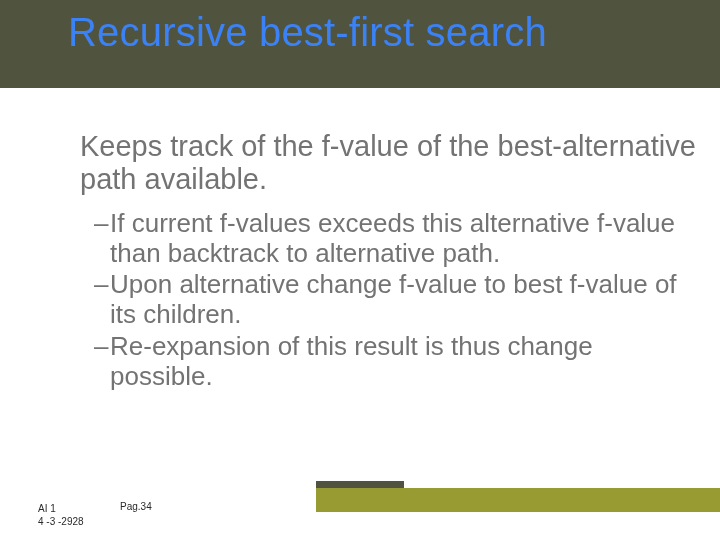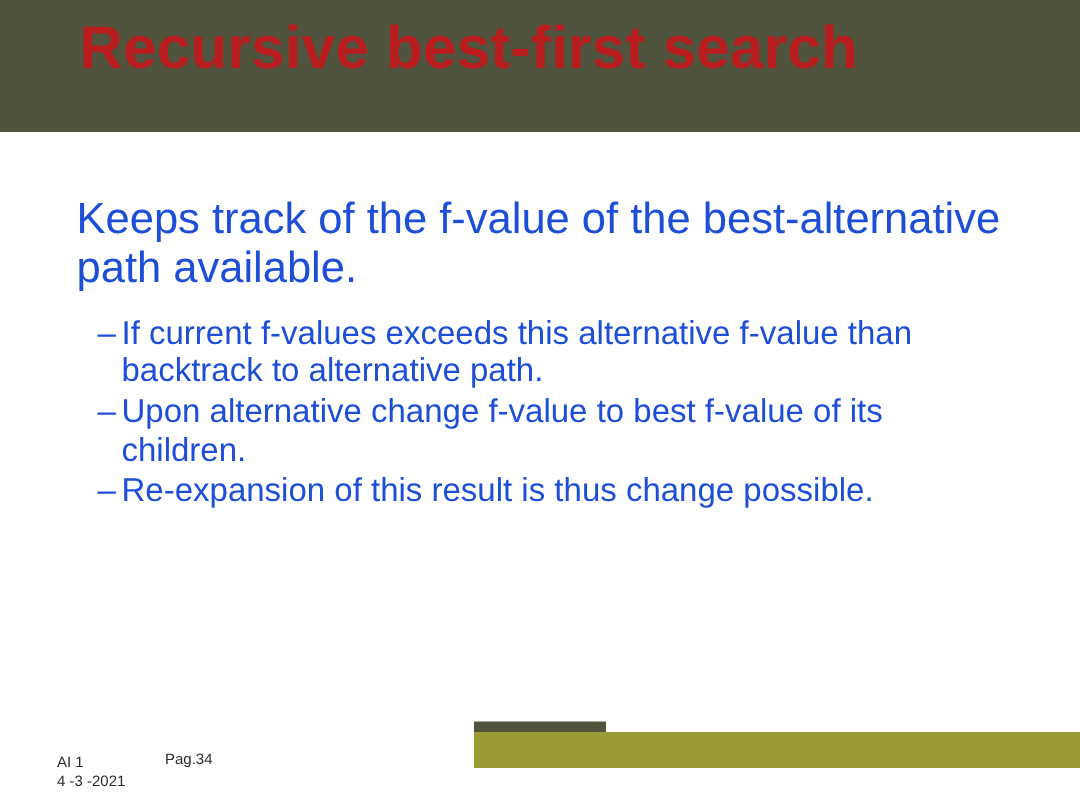--- a/index.html
+++ b/index.html
@@ -13,41 +13,41 @@
     position: absolute;
     top: 0;
     left: 0;
     width: 720px;
     height: 88px;
     background: #50543e;
   }
   .slide-title {
     position: absolute;
     top: 10px;
-    left: 53px;
+    left: 68px;
     font-size: 40px;
-    color: #b91c1c;
-    font-weight: 700;
+    color: #3b82f6;
+    font-weight: 400;
     letter-spacing: 0.2px;
   }
   .content {
     position: absolute;
     top: 130px;
-    left: 51px;
+    left: 80px;
     width: 620px;
-    color: #1d4ed8;
+    color: #737373;
   }
   .lead {
     font-size: 29px;
     line-height: 1.15;
     margin-bottom: 12px;
   }
   .bullets {
     list-style: none;
-    font-size: 22px;
+    font-size: 26px;
     line-height: 1.15;
     padding-left: 14px;
   }
   .bullets li {
     position: relative;
     padding-left: 16px;
     margin-bottom: 2px;
   }
   .bullets li::before {
     content: "–";
@@ -76,21 +76,21 @@
     position: absolute;
     bottom: 12px;
     left: 38px;
     font-size: 10px;
     color: #2a2a2a;
     line-height: 1.3;
   }
   .page-num {
     position: absolute;
     bottom: 28px;
-    left: 110px;
+    left: 120px;
     font-size: 10px;
     color: #2a2a2a;
   }
 </style>
 </head>
 <body>
 
 <div class="title-band"></div>
 <h1 class="slide-title">Recursive best-first search</h1>
 
@@ -100,16 +100,16 @@
     <li>If current f-values exceeds this alternative f-value than backtrack to alternative path.</li>
     <li>Upon alternative change f-value to best f-value of its children.</li>
     <li>Re-expansion of this result is thus change possible.</li>
   </ul>
 </div>
 
 <div class="footer-bar"></div>
 
 <div class="footer-left">
   <div>AI 1</div>
-  <div>4 -3 -2021</div>
+  <div>4 -3 -2928</div>
 </div>
 
 <div class="page-num">Pag.34</div>
 
 </body></html>

